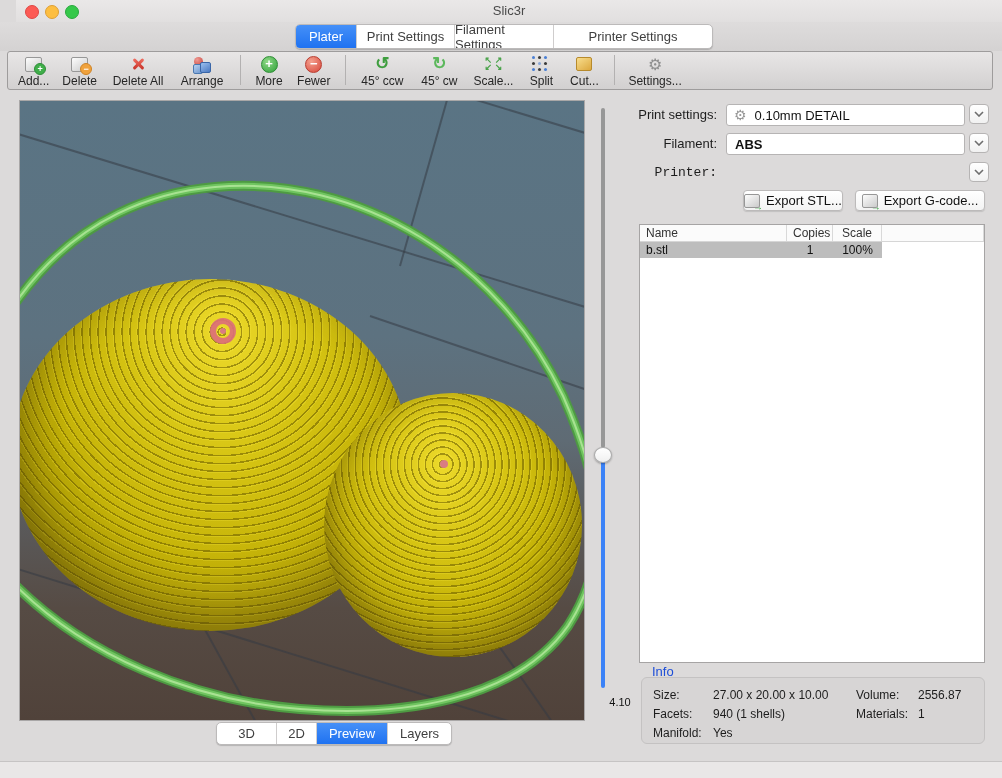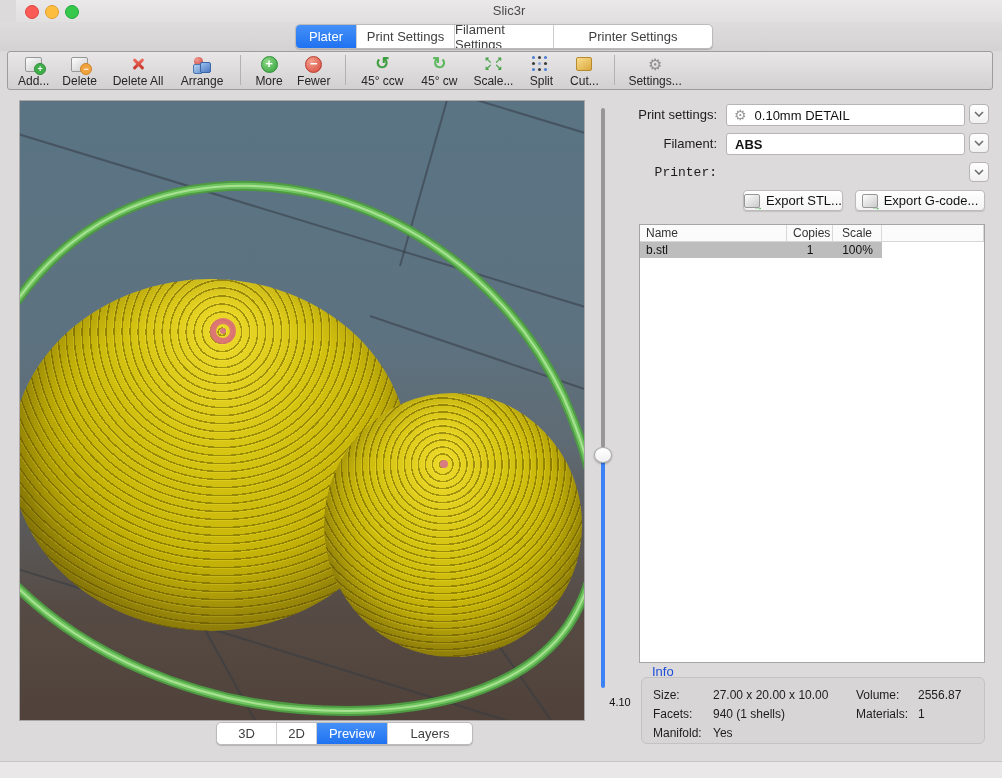--- a/index.html
+++ b/index.html
@@ -267,21 +267,21 @@
 
   <div class="slider-track-top"></div>
   <div class="slider-track-bottom"></div>
   <div class="slider-thumb"></div>
   <div class="slider-value">4.10</div>
 
   <div class="seg" style="left:216px;top:722px;height:21px;">
     <div class="s" style="width:60px;">3D</div>
     <div class="s" style="width:40px;">2D</div>
     <div class="s active" style="width:71px;">Preview</div>
-    <div class="s" style="width:84px;">Layers</div>
+    <div class="s" style="width:63px;">Layers</div>
   </div>
 
   <div class="flabel" style="top:107px;">Print settings:</div>
   <div class="combo" style="top:104px;">
     <span class="gear">⚙</span>
     <span>0.10mm DETAIL</span>
   </div>
   <div class="chevbtn" style="top:104px;">
     <svg width="10" height="6" viewBox="0 0 10 6">
         <path d="M1 1 L5 5 L9 1" fill="none" stroke="#6e6e6e" stroke-width="1.6"></path>

